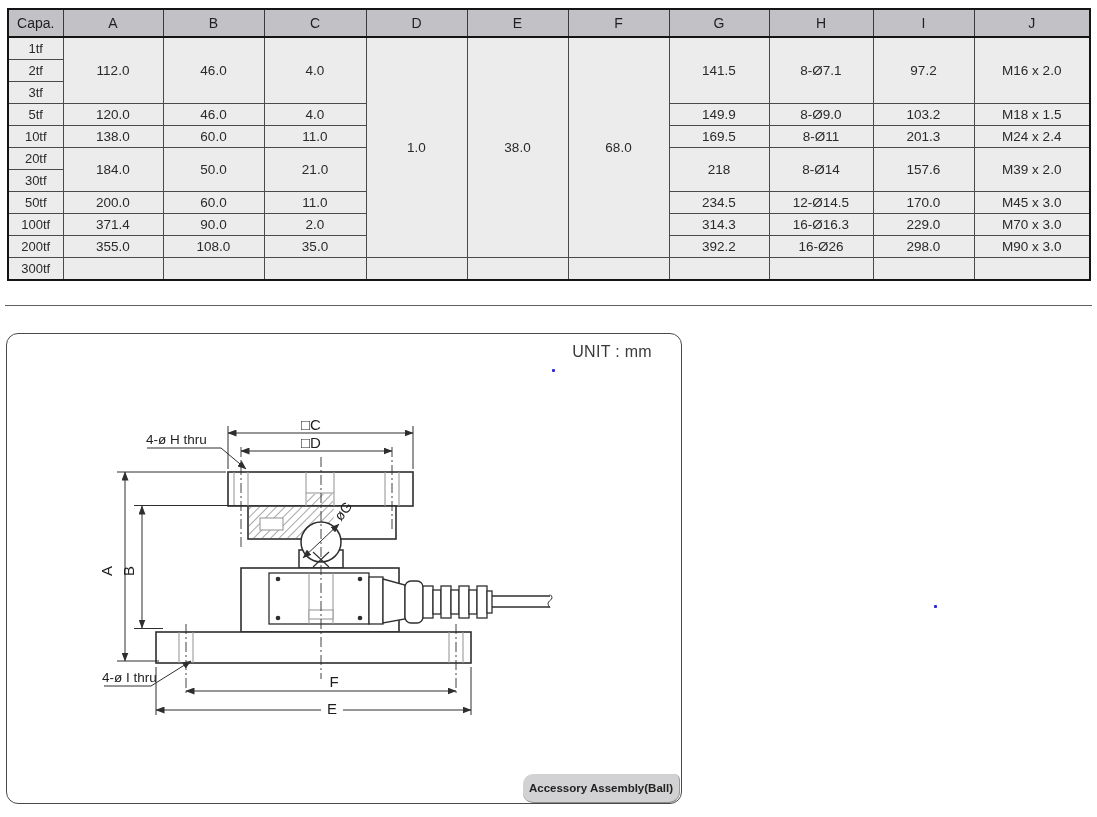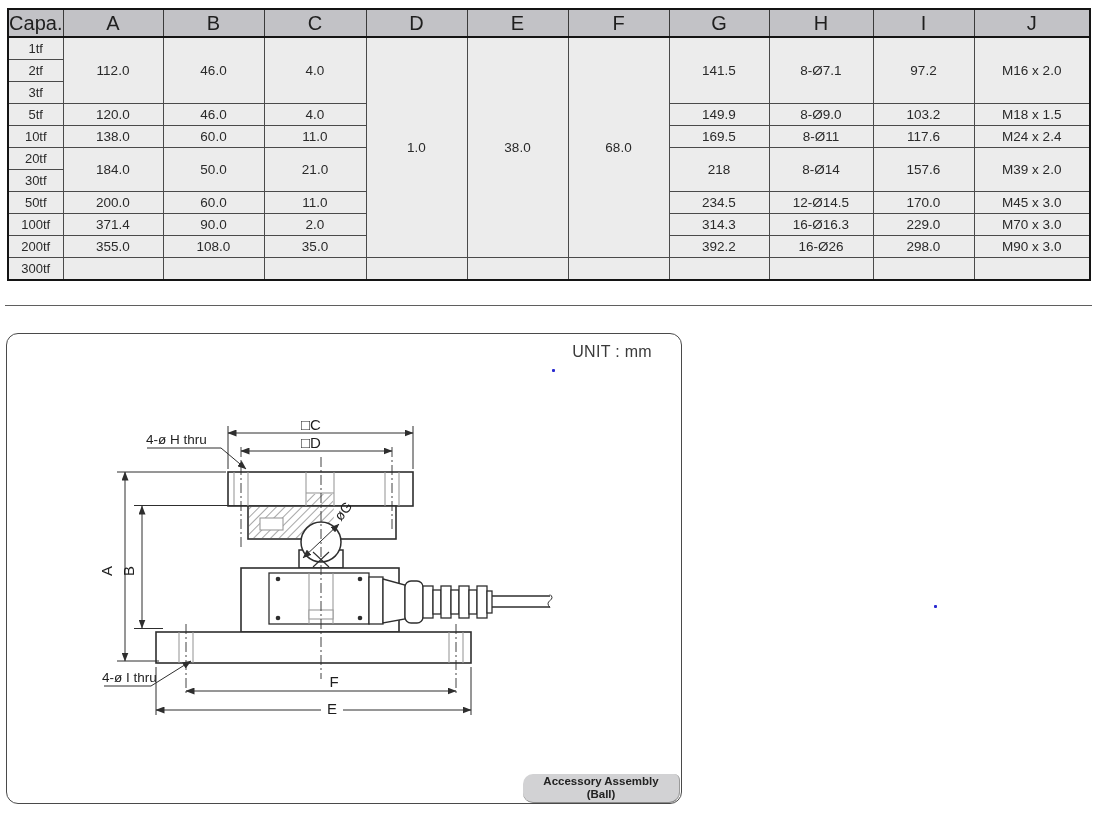--- a/index.html
+++ b/index.html
@@ -8,21 +8,21 @@
     font-family:"Liberation Sans", "DejaVu Sans", sans-serif;
     -webkit-font-smoothing:antialiased;
   }
   
   table.spec{
     position:absolute;left:7px;top:8px;width:1082px;
     border-collapse:collapse;table-layout:fixed;
     border:2px solid #141414;
   }
   table.spec th{
-    background:#c2c2c6;color:#1f1f1f;font-size:20px;font-weight:normal;
+    background:#c2c2c6;color:#1f1f1f;font-size:14px;font-weight:normal;
     border:1px solid #3a3a3a;border-bottom:2px solid #141414;
     height:26px;padding:0;text-align:center;
   }
   table.spec td{
     background:#ececec;color:#2a2a2a;font-size:13.5px;
     border:1px solid #4a4a4a;
     height:21px;padding:0;text-align:center;vertical-align:middle;
   }
   table.spec td.cap{font-size:13px;}
   thead tr{height:27px;}
@@ -36,21 +36,21 @@
   .panel{
     position:absolute;left:6px;top:333px;width:676px;height:471px;
     border:1.2px solid #4a4a4a;border-radius:12px;background:#fff;box-sizing:border-box;
   }
   .unit-label{
     position:absolute;top:9px;right:29px;font-size:16px;color:#3a3a3a;letter-spacing:.3px;
   }
   .badge{
     position:absolute;right:1px;bottom:0px;width:157px;height:29px;
     background:#d2d2d4;border-radius:10px 6px 11px 10px;
-    display:flex;flex-direction:column;align-items:center;justify-content:center;
+    display:flex;flex-direction:row;align-items:center;justify-content:center;
     font-size:11.5px;font-weight:bold;color:#222;line-height:13px;
     border-bottom:1px solid #8a8a8a;border-right:1px solid #9a9a9a;box-sizing:border-box;
   }
   .drawing{position:absolute;left:0;top:0;width:676px;height:471px;}
   svg text{font-family:"Liberation Sans","DejaVu Sans",sans-serif;fill:#1e1e1e;}
   .speck{position:absolute;width:3px;height:3px;background:#2a2ad0;border-radius:1px;}
   .speck1{left:552px;top:369px;}
   .speck2{left:934px;top:605px;}
 </style>
 </head>
@@ -115,21 +115,21 @@
       <td>103.2</td>
       <td>M18 x 1.5</td>
     </tr>
     <tr>
       <td class="cap">10tf</td>
       <td>138.0</td>
       <td>60.0</td>
       <td>11.0</td>
       <td>169.5</td>
       <td>8-Ø11</td>
-      <td>117.6</td>
+      <td>201.3</td>
       <td>M24 x 2.4</td>
     </tr>
     <tr>
       <td class="cap">20tf</td>
       <td rowspan="2">184.0</td>
       <td rowspan="2">50.0</td>
       <td rowspan="2">21.0</td>
       <td rowspan="2">218</td>
       <td rowspan="2">8-Ø14</td>
       <td rowspan="2">157.6</td>

